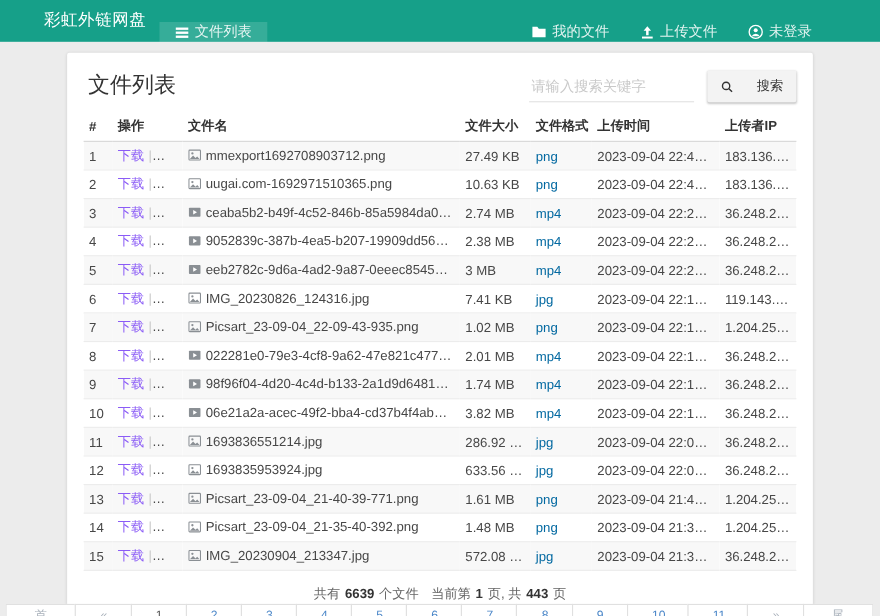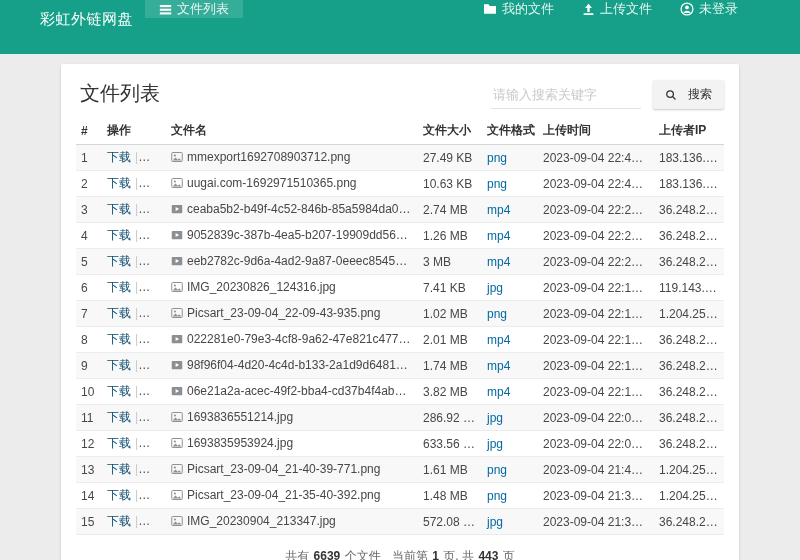--- a/index.html
+++ b/index.html
@@ -4,22 +4,22 @@
 <style>
   * { box-sizing: border-box; }
   html, body { margin: 0; padding: 0; }
   body {
     width: 800px; height: 560px; overflow: hidden;
     background: #ececec;
     font-family: "Liberation Sans", "DejaVu Sans", sans-serif;
   }
   
   nav {
-    height: 54px; background: #16a089;
-    display: flex; align-items: flex-start;
+    height: 38px; background: #16a089;
+    display: flex; align-items: flex-end;
     padding: 0 48px 0 40px;
   }
   .brand {
     color: #fff; font-size: 15px; line-height: 38px;
     margin-right: 12px; letter-spacing: .5px; cursor: pointer;
   }
   .nav-item {
     display: flex; align-items: center; gap: 5px;
     padding: 0 14px; color: rgba(255,255,255,.88);
     font-size: 13px; cursor: pointer; white-space: nowrap;
@@ -38,38 +38,38 @@
   .card-head { display: flex; justify-content: space-between; align-items: flex-start; margin-bottom: 8px; }
   h1 { font-size: 20px; font-weight: 400; color: #333; margin: 2px 0 0 4px; }
   .search { display: flex; align-items: center; gap: 12px; margin-top: 2px; }
   .search input {
     width: 150px; border: none; border-bottom: 1px solid #e2e2e2;
     font-size: 13px; padding: 6px 2px; color: #15803d; outline: none;
     font-family: inherit; background: transparent;
   }
   .search input::placeholder { color: #c9c9c9; }
   .search button {
-    display: inline-flex; align-items: center; gap: 11px;
+    display: inline-flex; align-items: center; gap: 21px;
     background: #f3f3f3; border: none; border-radius: 2px;
     box-shadow: 0 1px 2px rgba(0,0,0,.22);
     padding: 6px 12px; font-size: 12px; color: #333;
     cursor: pointer; font-family: inherit;
   }
   
   table { width: 100%; border-collapse: collapse; font-size: 12px; table-layout: fixed; }
   th {
     text-align: left; padding: 5px; font-size: 12px; font-weight: bold;
     color: #333; border-bottom: 1px solid #d6d6d6; white-space: nowrap;
   }
   td {
     padding: 4px 5px; color: #474747; border-bottom: 1px solid #ececec;
     white-space: nowrap; overflow: hidden; text-overflow: ellipsis;
   }
   tbody tr:nth-child(odd) { background: #f8f8f8; }
-  .c-ops a { color: #0c4a6e; text-decoration: none; cursor: pointer; }
+  .c-ops a { color: #8b5cf6; text-decoration: none; cursor: pointer; }
   .c-ops .sep { color: #c9c9c9; margin: 0 4px; }
   .c-fmt a { color: #0369a1; text-decoration: none; cursor: pointer; }
   .ficon { display: inline-block; vertical-align: -2px; margin-right: 4px; }
   
   .card-foot { display: flex; justify-content: space-between; align-items: center; margin-top: 13px; padding: 0 3px; flex-direction: column; }
   .stats { font-size: 12px; color: #666; }
   .stats b { color: #333; padding: 0 1px; }
   .stats .gap { margin-left: 8px; }
   .pagination { display: flex; }
   .pg {
@@ -202,21 +202,21 @@
             <td>2023-09-04 22:23:24</td>
             <td>36.248.233.*</td>
           </tr>
           <tr>
             <td>4</td>
             <td class="c-ops"><a>下载</a><span class="sep">|</span><a>查看</a></td>
             <td><span class="ficon"><svg width="12" height="12" viewBox="0 0 16 16">
                   <rect x="1" y="2.5" width="14" height="11" rx="1" fill="#8a8f94"></rect>
                   <path d="M6.2 5.2l4.6 2.8-4.6 2.8z" fill="#fff"></path>
                 </svg></span><span>9052839c-387b-4ea5-b207-19909dd56a0f.mp4</span></td>
-            <td>1.26 MB</td>
+            <td>2.38 MB</td>
             <td class="c-fmt"><a>mp4</a></td>
             <td>2023-09-04 22:21:45</td>
             <td>36.248.233.*</td>
           </tr>
           <tr>
             <td>5</td>
             <td class="c-ops"><a>下载</a><span class="sep">|</span><a>查看</a></td>
             <td><span class="ficon"><svg width="12" height="12" viewBox="0 0 16 16">
                   <rect x="1" y="2.5" width="14" height="11" rx="1" fill="#8a8f94"></rect>
                   <path d="M6.2 5.2l4.6 2.8-4.6 2.8z" fill="#fff"></path>

